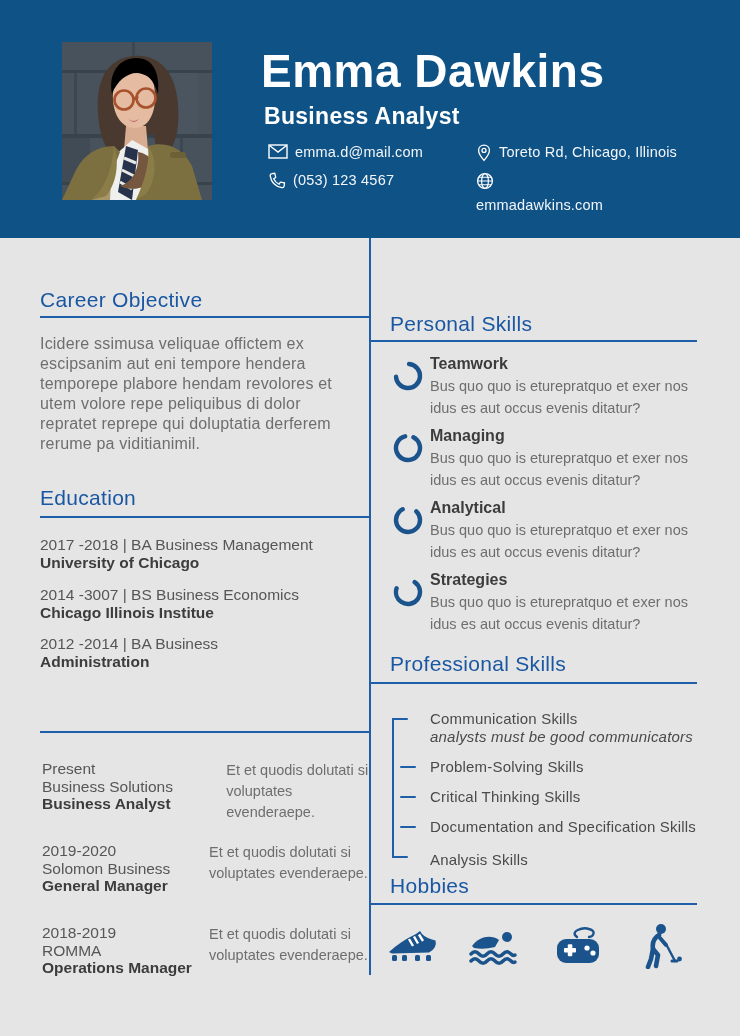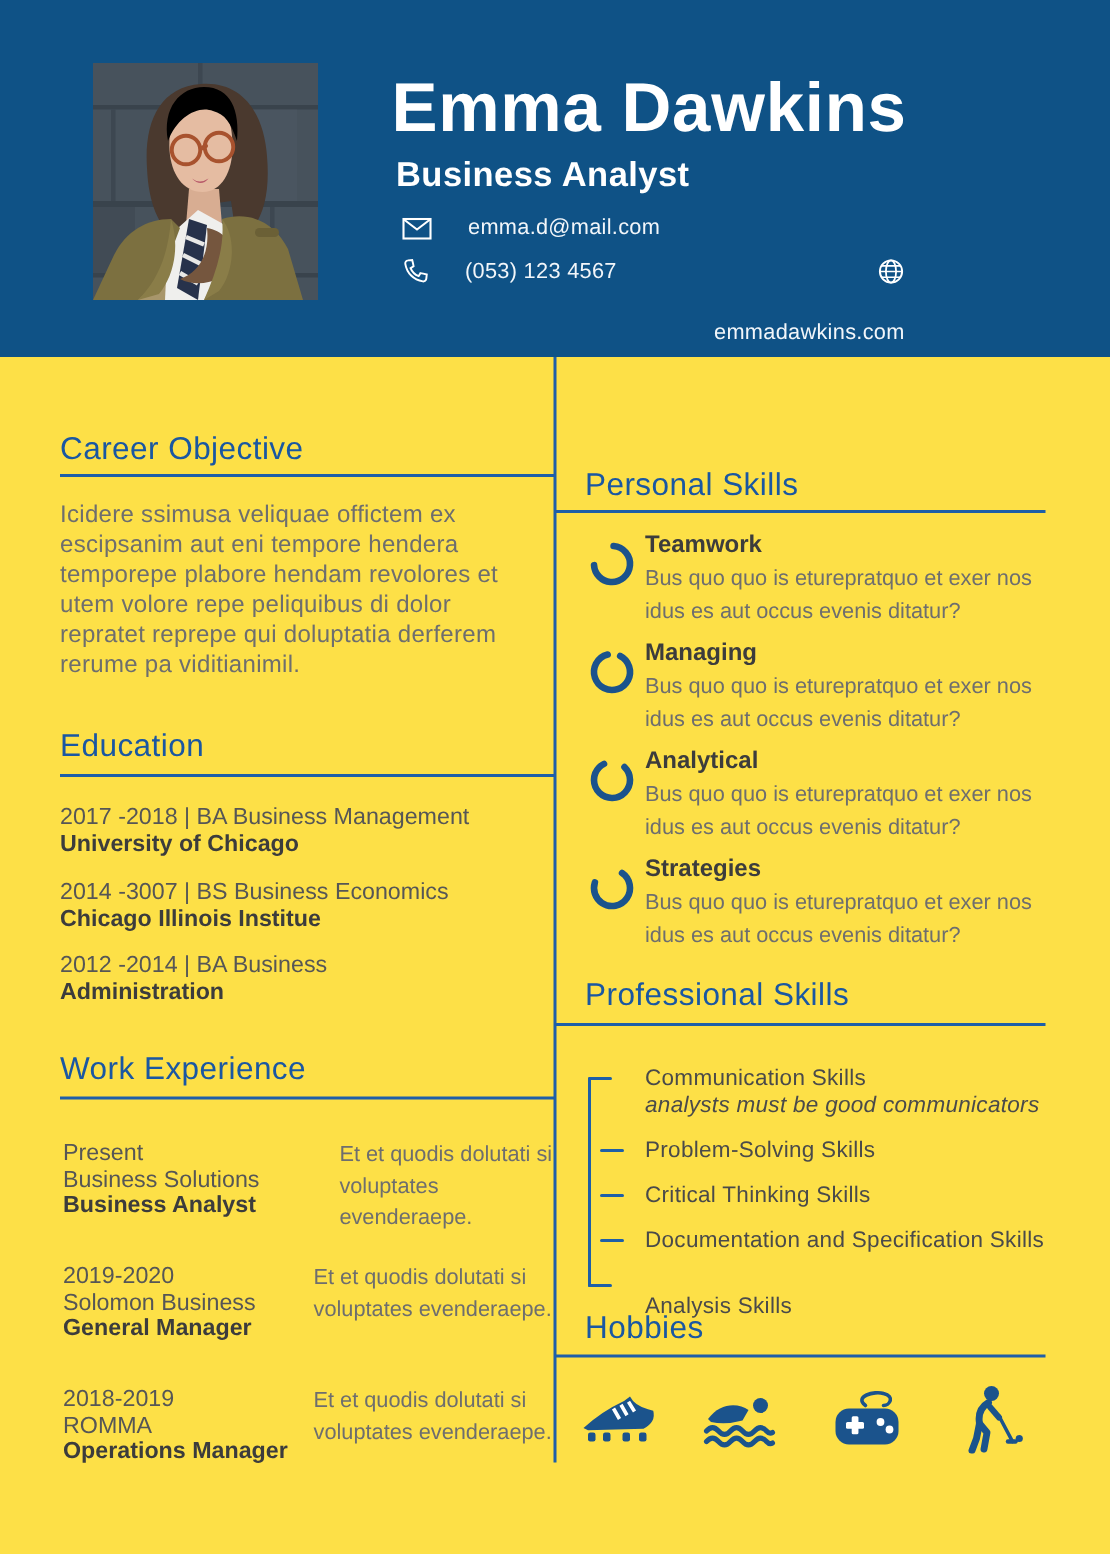--- a/index.html
+++ b/index.html
@@ -7,29 +7,29 @@
     --accent:#1A57A2;
     --rule:#1E5FA8;
     --icon-blue:#1B538C;
     --text-gray:#6E6E6E;
     --text-mid:#565656;
     --text-dark:#3C3C3C;
   }
   *{margin:0;padding:0;box-sizing:border-box;}
   html,body{background:#ffffff;}
   .page{
-    position:relative;width:740px;height:1036px;background:#fde047;overflow:hidden;
+    position:relative;width:740px;height:1036px;background:#e5e5e5;overflow:hidden;
     font-family:"Liberation Sans", sans-serif;
   }
   
   .header{position:absolute;left:0;top:0;width:740px;height:238px;background:var(--header-bg);}
   .photo{position:absolute;left:62px;top:42px;width:150px;height:158px;overflow:hidden;}
   .name{position:absolute;left:261px;top:44px;font-size:46px;font-weight:700;color:#fff;letter-spacing:.5px;}
   .job-title{position:absolute;left:264px;top:103px;font-size:23px;font-weight:700;color:#fff;letter-spacing:.3px;}
-  .contact{position:absolute;display:flex;align-items:flex-end;gap:24px;color:#fff;}
+  .contact{position:absolute;display:flex;align-items:flex-start;gap:7px;color:#fff;}
   .contact .txt{font-size:14.5px;letter-spacing:.2px;color:#f2f6fa;}
   .contact svg{display:block;}
   .c-email{left:268px;top:144px;}
   .c-phone{left:268px;top:172px;}
   .c-loc{left:476px;top:144px;}
   .c-web{left:476px;top:172px;flex-direction:column;}
   
   .divider{position:absolute;left:369px;top:238px;width:2px;height:737px;background:var(--rule);}
   .sec-title{position:absolute;font-size:21px;font-weight:400;color:var(--accent);letter-spacing:.3px;}
   .rule{position:absolute;height:2px;background:var(--rule);}
@@ -124,20 +124,29 @@
 
     <div class="contact c-phone">
       <span>
         <svg width="18" height="17" viewBox="0 0 18 17">
             <path d="M4 1.6 L6.8 1.3 C7.2 2.8 7.5 4 7.7 5.5 L5.7 6.7 C6.7 9.2 8.6 11.1 11.1 12.1 L12.3 10.1 C13.8 10.3 15 10.6 16.5 11 L16.2 13.8 C16.1 15 15.1 15.8 13.9 15.6 C7.7 14.6 3.2 10.1 2.2 3.9 C2 2.7 2.8 1.7 4 1.6 Z" fill="none" stroke="#fff" stroke-width="1.3"></path>
           </svg>
       </span>
       <span class="txt">(053) 123 4567</span>
     </div>
 
+    <div class="contact c-loc">
+      <span>
+        <svg width="16" height="18" viewBox="0 0 16 18">
+            <path d="M8 1.2 C4.8 1.2 2.6 3.5 2.6 6.4 C2.6 10 8 16.4 8 16.4 C8 16.4 13.4 10 13.4 6.4 C13.4 3.5 11.2 1.2 8 1.2 Z" fill="none" stroke="#fff" stroke-width="1.3"></path>
+            <circle cx="8" cy="6.4" r="2" fill="none" stroke="#fff" stroke-width="1.3"></circle>
+          </svg>
+      </span>
+      <span class="txt">Toreto Rd, Chicago, Illinois</span>
+    </div>
 
     <div class="contact c-web">
       <span>
         <svg width="18" height="18" viewBox="0 0 18 18">
             <circle cx="9" cy="9" r="7.4" fill="none" stroke="#fff" stroke-width="1.3"></circle>
             <ellipse cx="9" cy="9" rx="3.4" ry="7.4" fill="none" stroke="#fff" stroke-width="1.2"></ellipse>
             <path d="M1.6 9 L16.4 9 M2.6 5.2 L15.4 5.2 M2.6 12.8 L15.4 12.8" stroke="#fff" stroke-width="1.1"></path>
           </svg>
       </span>
       <span class="txt">emmadawkins.com</span>
@@ -159,21 +168,20 @@
   </div>
   <div class="edu-item" style="top:586px;">
     <div class="edu-line1">2014 -3007 | BS Business Economics</div>
     <div class="edu-line2">Chicago Illinois Institue</div>
   </div>
   <div class="edu-item" style="top:635px;">
     <div class="edu-line1">2012 -2014 | BA Business</div>
     <div class="edu-line2">Administration</div>
   </div>
 
-  <div class="sec-title" style="left:40px;top:701px;">Work Experience</div>
   <div class="rule rule-l" style="top:731px;"></div>
 
   <div class="exp-row" style="top:760px;gap:34px;">
     <div class="exp-left">
       <div>Present</div>
       <div>Business Solutions</div>
       <div class="exp-role">Business Analyst</div>
     </div>
     <div class="exp-desc">Et et quodis dolutati si voluptates evenderaepe.</div>
   </div>
@@ -243,21 +251,21 @@
     <div class="dash" style="left:8px;top:60px;"></div>
     <div class="dash" style="left:8px;top:90px;"></div>
     <div class="dash" style="left:8px;top:120px;"></div>
     <div class="dash" style="left:0;top:150px;"></div>
 
     <div class="p-item" style="top:4px;">Communication Skills</div>
     <div class="p-item p-note" style="top:22px;">analysts must be good communicators</div>
     <div class="p-item" style="top:52px;">Problem-Solving Skills</div>
     <div class="p-item" style="top:82px;">Critical Thinking Skills</div>
     <div class="p-item" style="top:112px;">Documentation and Specification Skills</div>
-    <div class="p-item" style="top:156px;">Analysis Skills</div>
+    <div class="p-item" style="top:145px;">Analysis Skills</div>
   </div>
 
   <div class="sec-title" style="left:390px;top:874px;">Hobbies</div>
   <div class="rule rule-r" style="top:903px;"></div>
 
   <div class="hobbies-row">
     <span class="hobby">
       <svg width="52" height="40" viewBox="0 0 52 40">
         <path d="M2 26 Q14 15 29 8 L33 5 Q36 11 45 13.5 L48.5 14.5 Q50.5 22 42 26.5 L5 27.5 Z" fill="#1B538C"></path>
         <path d="M22 13 L26 20 M27 10.5 L31 17.5 M32 8.5 L36 15" stroke="#fff" stroke-width="2.4"></path>

